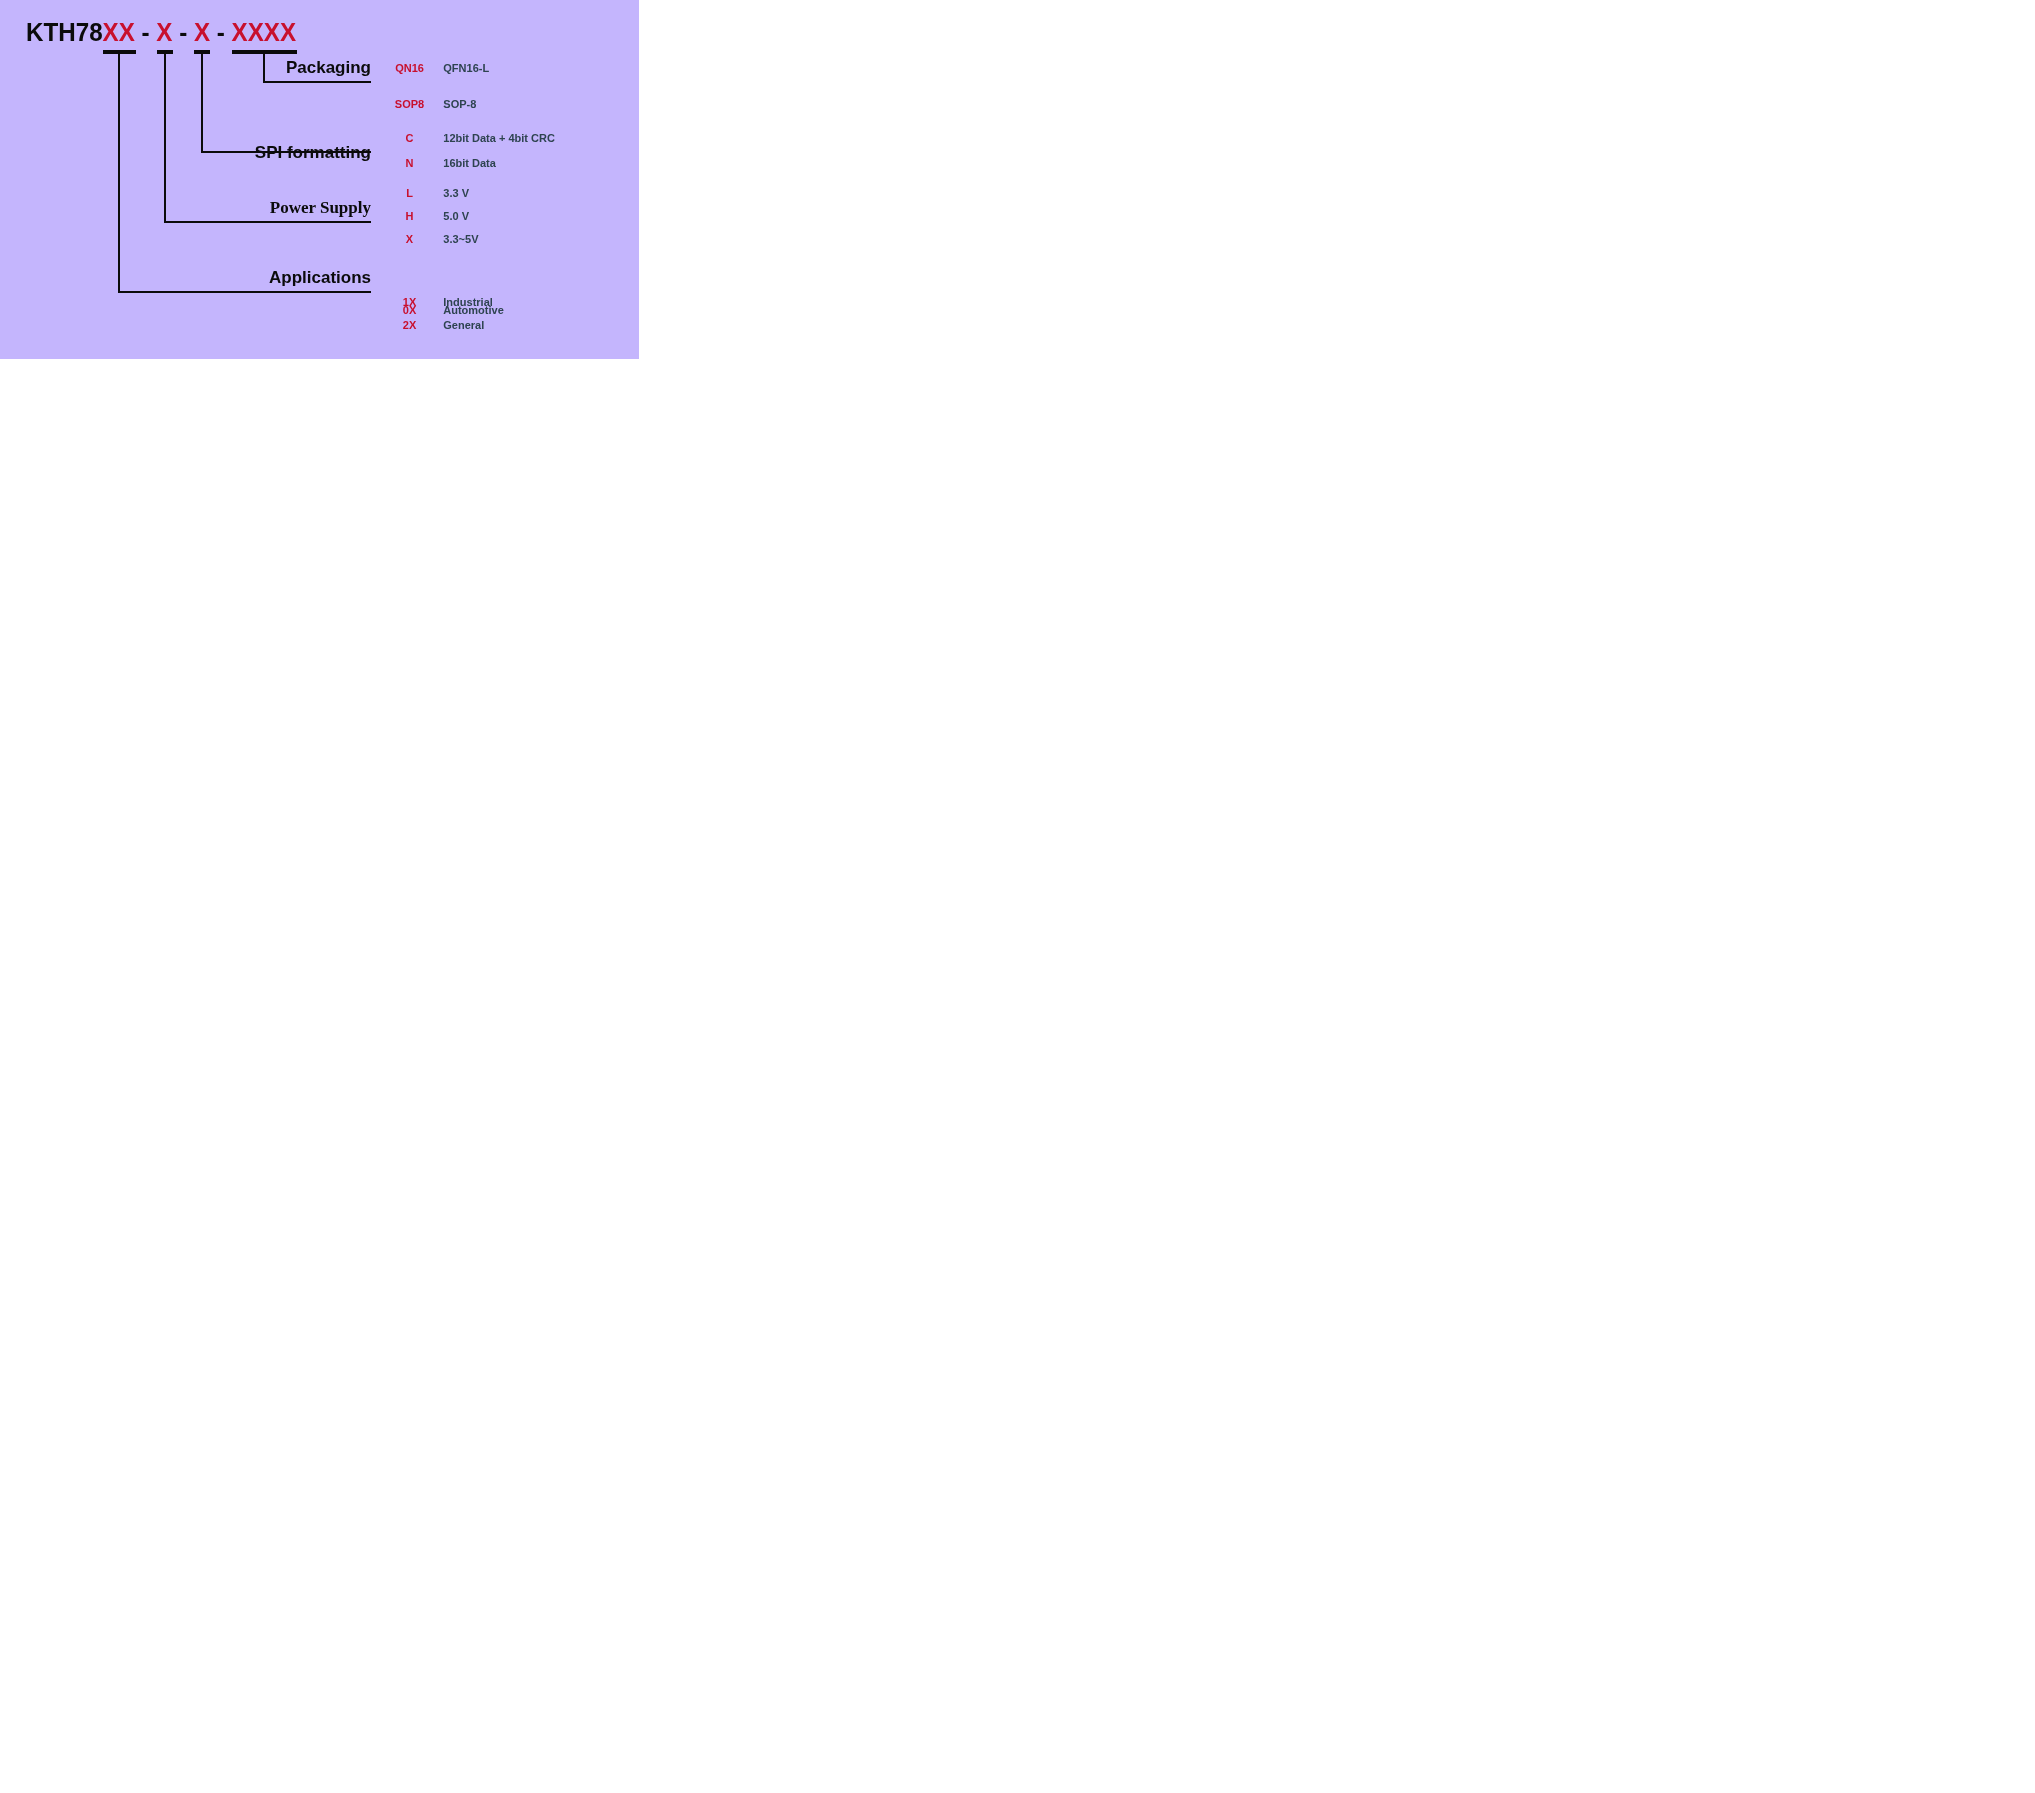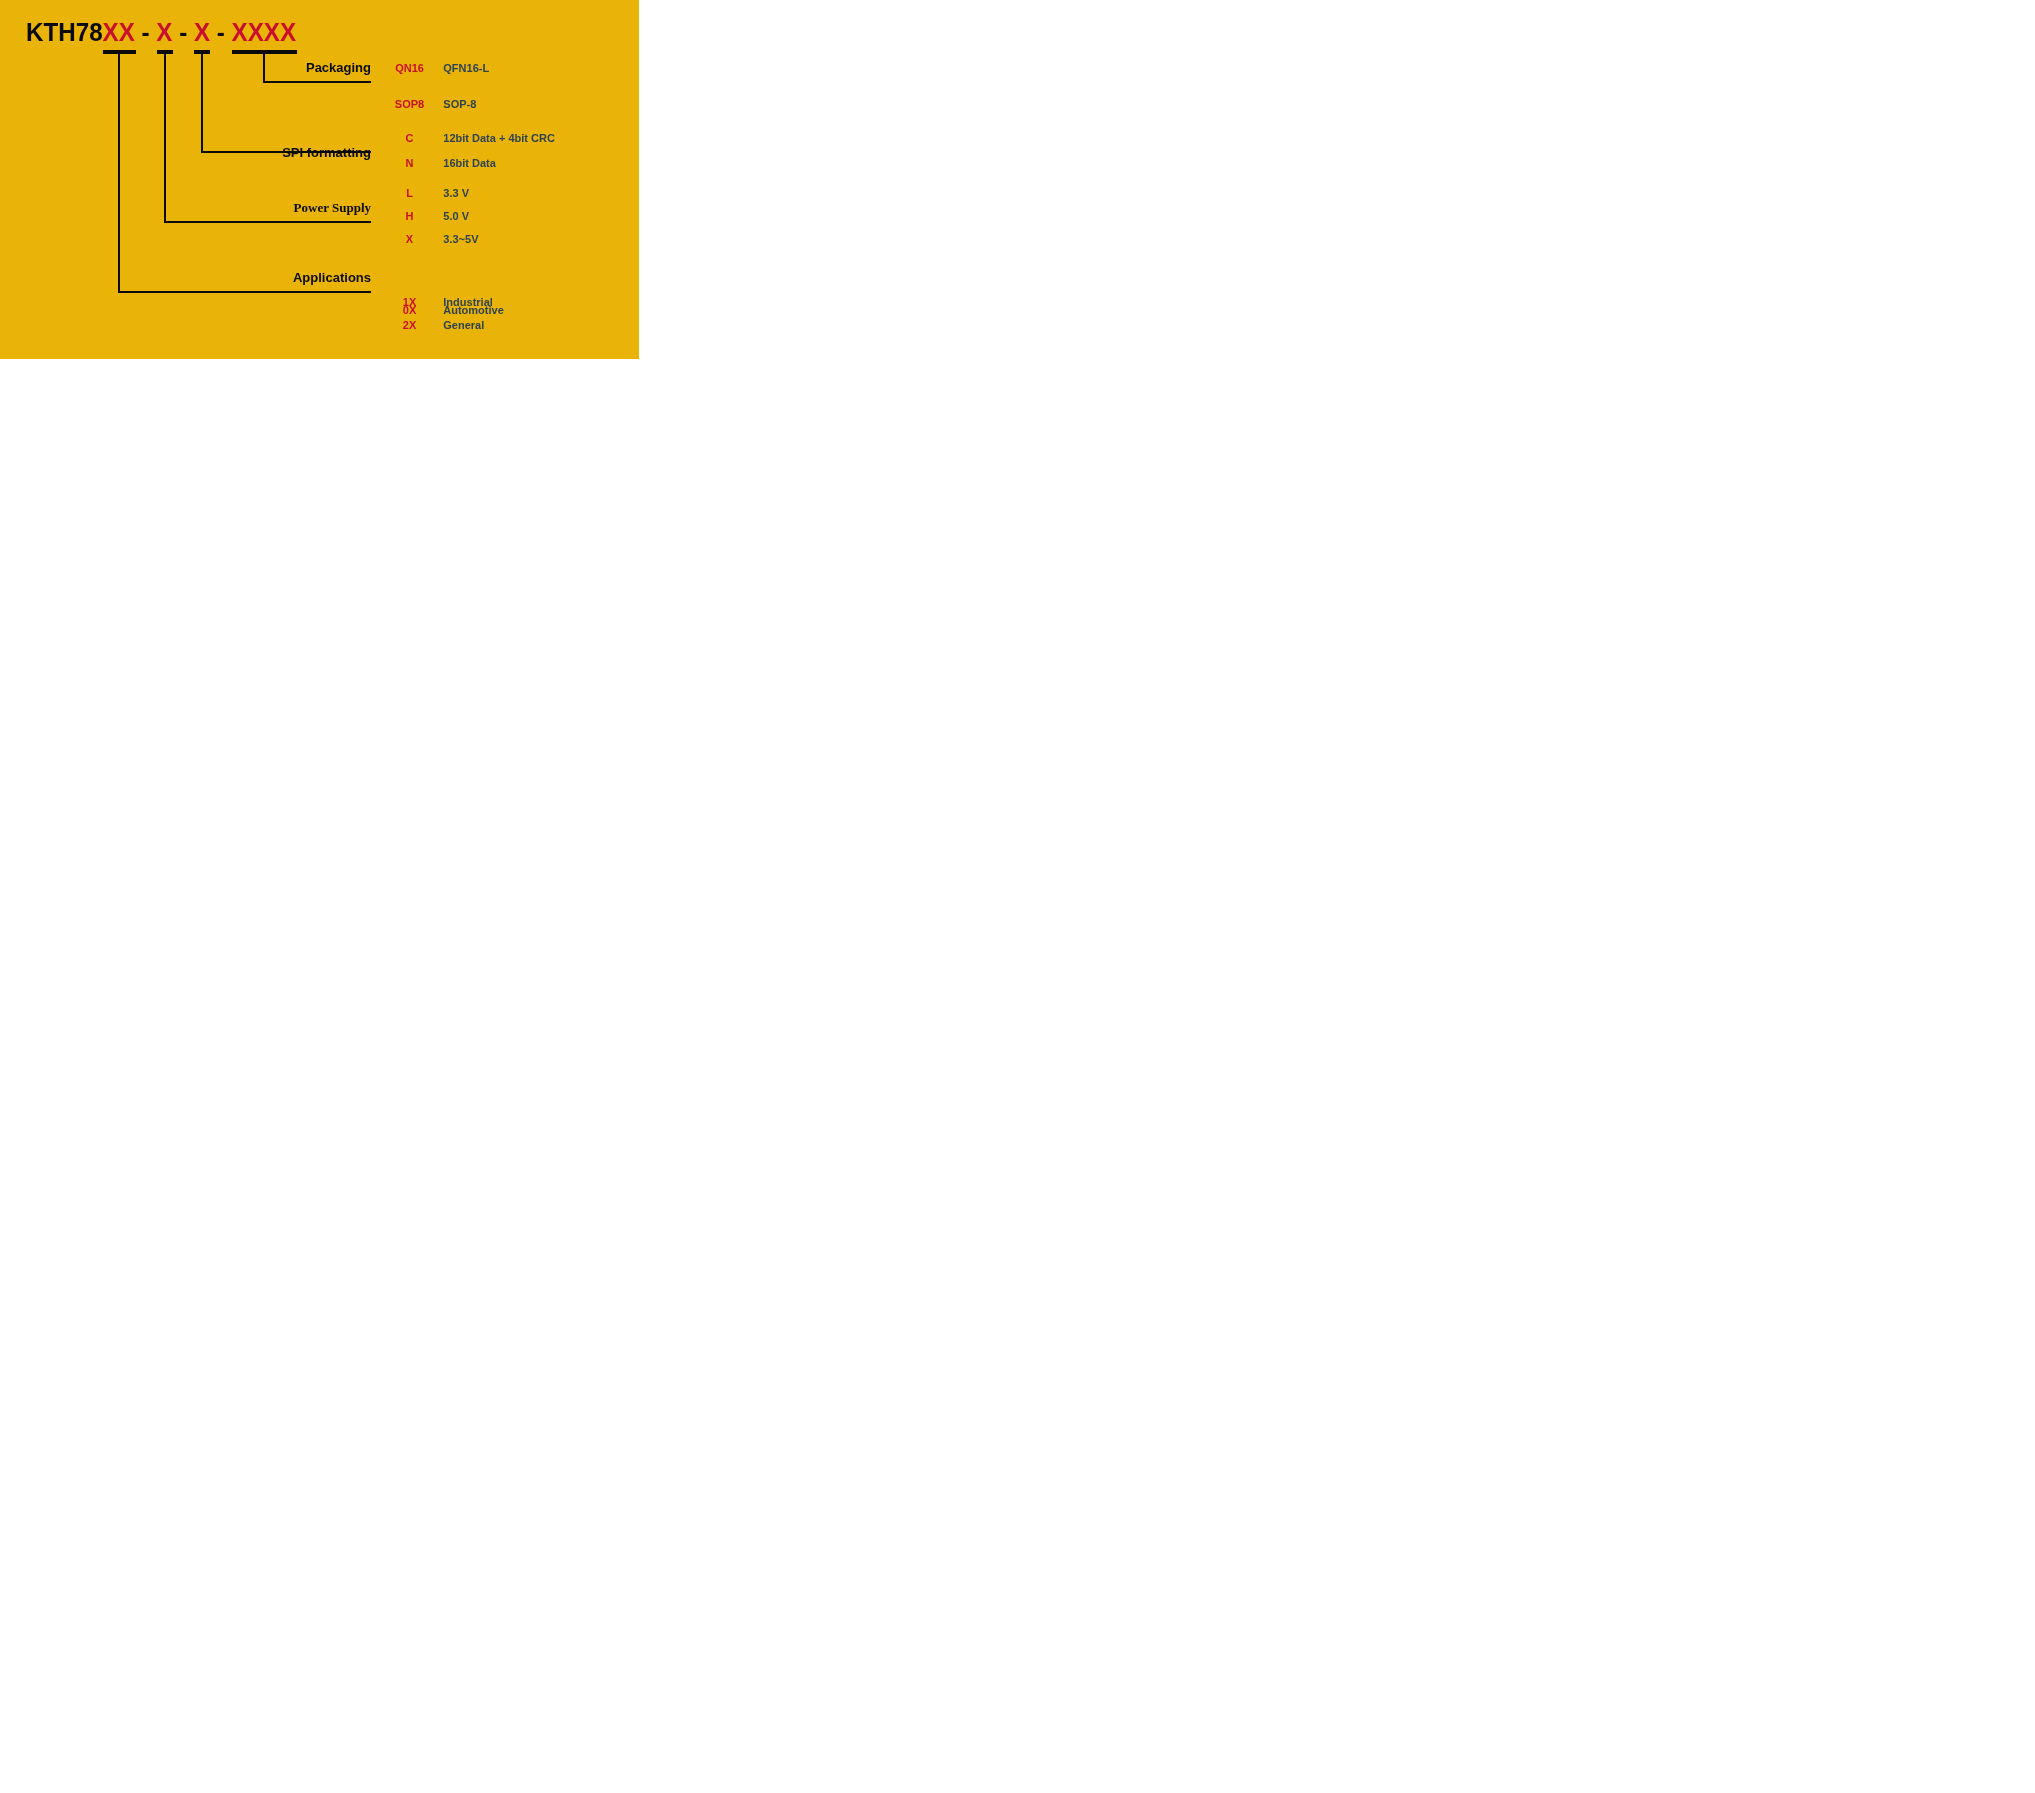--- a/index.html
+++ b/index.html
@@ -4,21 +4,21 @@
 <style>
   html, body {
     margin: 0;
     padding: 0;
     background: #ffffff;
   }
   .canvas {
     position: relative;
     width: 639px;
     height: 359px;
-    background: #eab308;
+    background: #c4b5fd;
     overflow: hidden;
     font-family: "Liberation Sans", "DejaVu Sans", sans-serif;
   }
   
   .title {
     position: absolute;
     left: 26px;
     top: 18.3px;
     font-size: 26px;
     line-height: 28.5px;
@@ -55,21 +55,21 @@
 
   #h-pack { left: 263px; top: 81px; width: 108px; height: 2px; }
   #h-spi  { left: 201px; top: 151px; width: 170px; height: 2px; }
   #h-pow  { left: 164px; top: 221px; width: 207px; height: 2px; }
   #h-app  { left: 118px; top: 291px; width: 253px; height: 2px; }
 
   
   .sec-label {
     position: absolute;
     right: 268px;
-    font-size: 13px;
+    font-size: 17px;
     line-height: 19px;
     font-weight: 700;
     color: #0b0b0b;
     white-space: nowrap;
     text-align: right;
   }
   #label-pack { top: 58px; }
   #label-spi  { top: 143px; }
   #label-pow  { top: 198px; font-family: Liberation Serif, serif; }
   #label-app  { top: 268px; }

